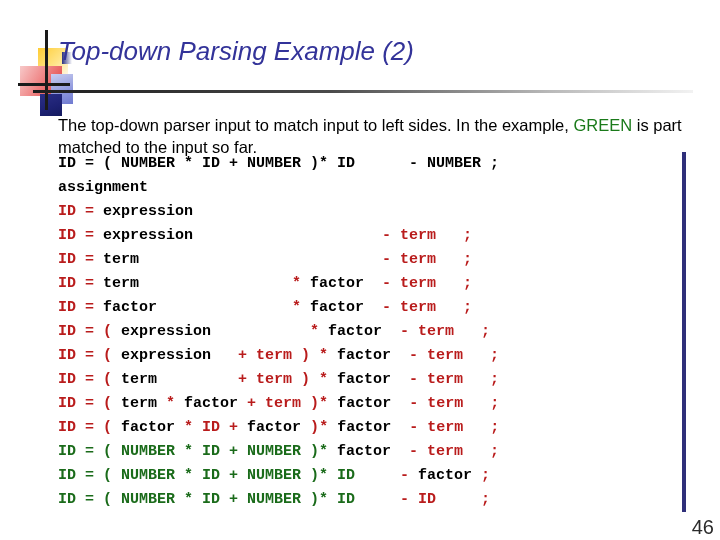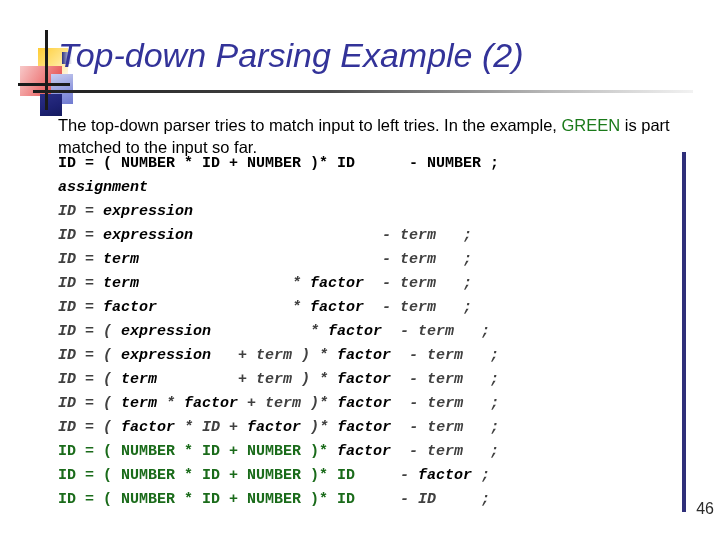--- a/index.html
+++ b/index.html
@@ -52,21 +52,21 @@
     left: 0px; top: 53px; width: 52px; height: 3px;
     background: #1a1a1a;
   }
 
   
   #title {
     position: absolute;
     left: 58px;
     top: 36px;
     width: 640px;
-    font-size: 34px;
+    font-size: 26px;
     font-style: italic;
     color: #333399;
     letter-spacing: 0px;
     white-space: nowrap;
   }
 
   
   #title-rule {
     position: absolute;
     left: 33px;
@@ -97,46 +97,46 @@
     border-right: 4px solid #2f2f7a;
     font-family: "Liberation Mono", "DejaVu Sans Mono", monospace;
     font-size: 15px;
     font-weight: bold;
     line-height: 24px;
     white-space: pre;
   }
   .code-line { height: 24px; }
   .blk  { color: #000000; font-style: normal; }
   .grn  { color: #1a6b1a; font-style: normal; margin-top: 25px; }
-  .blki { color: #000000; font-style: italic; }
-  .grni { color: #404040; font-style: italic; }
+  .blki { color: #000000; }
+  .grni { color: #b91c1c; }
 
   
   #page-number {
     position: absolute;
     right: 6px;
-    top: 500px;
-    font-size: 16px;
+    top: 516px;
+    font-size: 20px;
     color: #2b2b2b;
   }
 </style>
 </head>
 <body>
 
 <div id="logo">
   <div class="sq sq-yellow"></div>
   <div class="sq sq-red"></div>
   <div class="sq sq-periwinkle"></div>
   <div class="sq sq-navy"></div>
   <div class="sq sq-fadeblue"></div>
   <div class="sq line-v"></div>
   <div class="sq line-h"></div>
 </div>
 
 <div id="title">Top-down Parsing Example (2)</div>
 
 <div id="title-rule"></div>
 
-<div id="body-text"><span>The top-down parser tries to match input to left tries.  In the example, </span><span class="green-word">GREEN</span><span> is part matched to the input so far.</span></div>
+<div id="body-text"><span>The top-down parser input to match input to left sides.  In the example, </span><span class="green-word">GREEN</span><span> is part matched to the input so far.</span></div>
 
 <div id="code-block"><div class="code-line"><span class="blk">ID = ( NUMBER * ID + NUMBER )* ID      </span><span class="blk">- NUMBER ;</span></div><div class="code-line"><span class="blki">assignment</span></div><div class="code-line"><span class="grni">ID = </span><span class="blki">expression</span></div><div class="code-line"><span class="grni">ID = </span><span class="blki">expression</span><span class="blki">                     </span><span class="grni">- term   ;</span></div><div class="code-line"><span class="grni">ID = </span><span class="blki">term</span><span class="blki">                           </span><span class="grni">- term   ;</span></div><div class="code-line"><span class="grni">ID = </span><span class="blki">term</span><span class="blki">                 </span><span class="grni">* </span><span class="blki">factor</span><span class="blki">  </span><span class="grni">- term   ;</span></div><div class="code-line"><span class="grni">ID = </span><span class="blki">factor</span><span class="blki">               </span><span class="grni">* </span><span class="blki">factor</span><span class="blki">  </span><span class="grni">- term   ;</span></div><div class="code-line"><span class="grni">ID = ( </span><span class="blki">expression</span><span class="blki">           </span><span class="grni">* </span><span class="blki">factor</span><span class="blki">  </span><span class="grni">- term   ;</span></div><div class="code-line"><span class="grni">ID = ( </span><span class="blki">expression</span><span class="blki">   </span><span class="grni">+ term ) </span><span class="grni">* </span><span class="blki">factor</span><span class="blki">  </span><span class="grni">- term   ;</span></div><div class="code-line"><span class="grni">ID = ( </span><span class="blki">term</span><span class="blki">         </span><span class="grni">+ term ) </span><span class="grni">* </span><span class="blki">factor</span><span class="blki">  </span><span class="grni">- term   ;</span></div><div class="code-line"><span class="grni">ID = ( </span><span class="blki">term</span><span class="blki"> </span><span class="grni">* </span><span class="blki">factor</span><span class="blki"> </span><span class="grni">+ term )</span><span class="grni">* </span><span class="blki">factor</span><span class="blki">  </span><span class="grni">- term   ;</span></div><div class="code-line"><span class="grni">ID = ( </span><span class="blki">factor</span><span class="blki"> </span><span class="grni">* ID </span><span class="grni">+ </span><span class="blki">factor</span><span class="blki"> </span><span class="grni">)</span><span class="grni">* </span><span class="blki">factor</span><span class="blki">  </span><span class="grni">- term   ;</span></div><div class="code-line"><span class="grn">ID = ( NUMBER * ID + NUMBER )* </span><span class="blki">factor</span><span class="blki">  </span><span class="grni">- term   ;</span></div><div class="code-line"><span class="grn">ID = ( NUMBER * ID + NUMBER )* ID</span><span class="grn">     </span><span class="grni">- </span><span class="blki">factor</span><span class="grni"> ;</span></div><div class="code-line"><span class="grn">ID = ( NUMBER * ID + NUMBER )* ID</span><span class="grn">     </span><span class="grni">- ID</span><span class="grni">     ;</span></div></div>
 
 <div id="page-number">46</div>
 
 </body></html>

